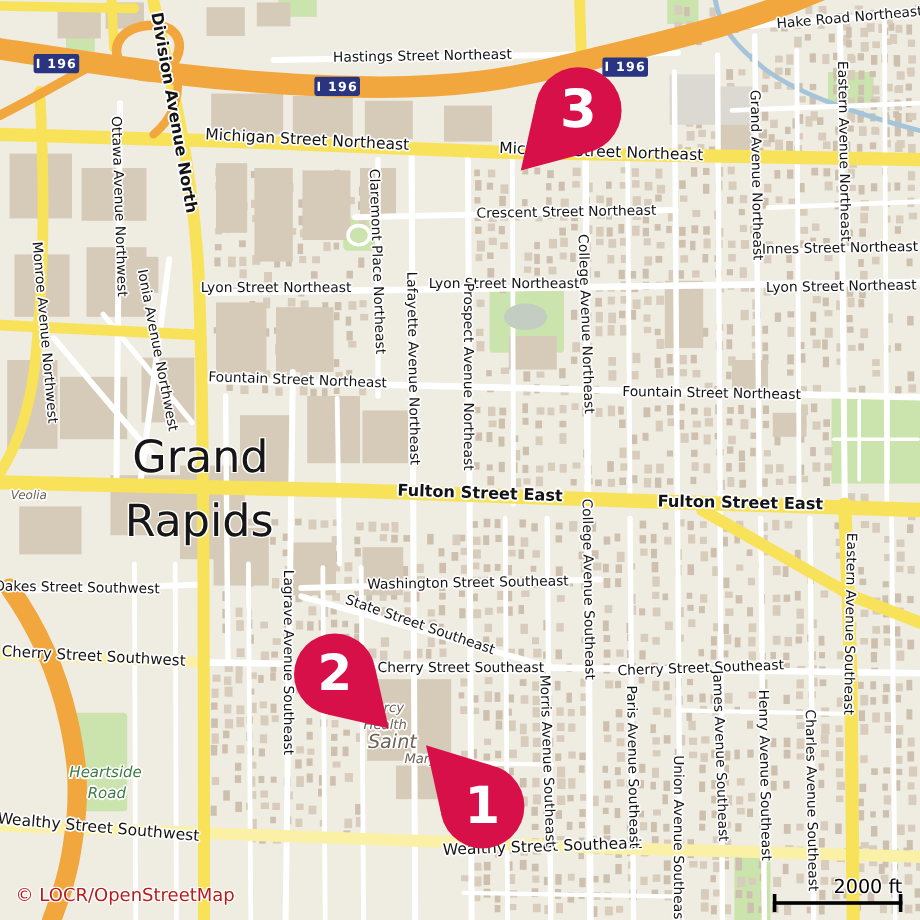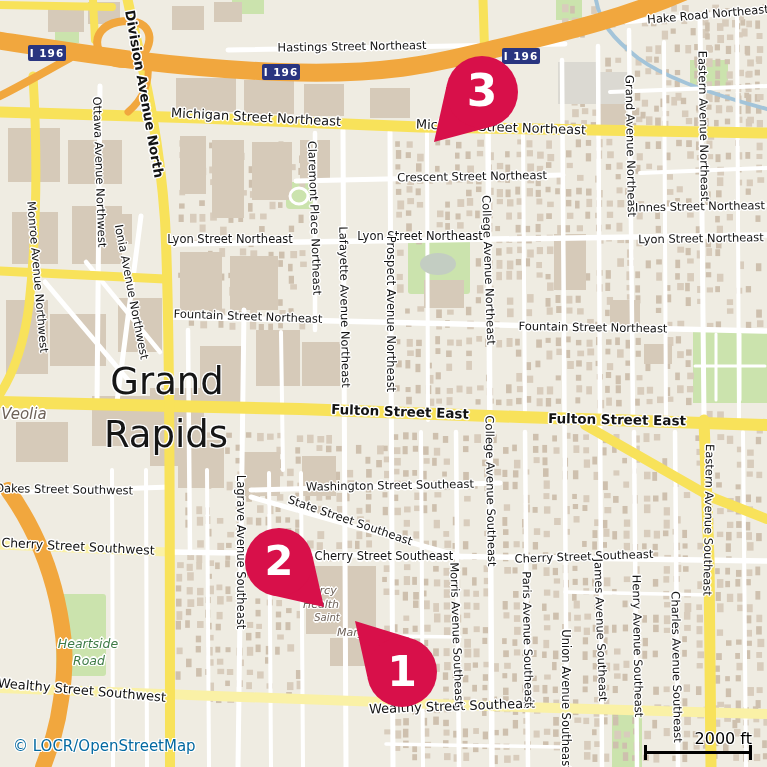--- a/index.html
+++ b/index.html
@@ -12,21 +12,21 @@
   .ml{position:absolute;white-space:nowrap;color:#141414;font-size:11.5px;
      transform:translate(-50%,-50%);line-height:1;
      text-shadow:-1px -1px 0 #fff,1px -1px 0 #fff,-1px 1px 0 #fff,1px 1px 0 #fff,0 -1.5px 0 #fff,0 1.5px 0 #fff,-1.5px 0 0 #fff,1.5px 0 0 #fff;}
   .ml.bold{font-weight:bold;}
   .ml.italic{font-style:italic;}
   .ml.park{color:var(--park-label);margin-top:17px;}
   .ml.poi{color:var(--poi-label);}
   .citylabel{position:absolute;transform:translate(-50%,-50%);white-space:nowrap;
      color:#161616;font-size:37px;z-index:2;letter-spacing:0px;
      text-shadow:-1px -1px 0 #fff,1px -1px 0 #fff,-1px 1px 0 #fff,1px 1px 0 #fff;}
-  #attribution{position:absolute;left:13px;top:737px;font-size:15px;color:#0369a1;z-index:4;
+  #attribution{position:absolute;left:13px;top:737px;font-size:15px;color:#b91c1c;z-index:4;
      text-shadow:-1px -1px 0 #fff,1px -1px 0 #fff,-1px 1px 0 #fff,1px 1px 0 #fff;}
   #scalebar{position:absolute;left:644px;top:729px;width:110px;z-index:4;}
   #scalebar .sb-label{font-size:16px;color:#000;text-align:right;padding-right:2px;
      text-shadow:-1px -1px 0 #fff,1px -1px 0 #fff,-1px 1px 0 #fff,1px 1px 0 #fff;}
   #scalebar .sb-line{position:relative;margin-top:3px;height:3px;background:#000;width:108px;}
   #scalebar .sb-line::before,#scalebar .sb-line::after{content:"";position:absolute;top:-6px;
      width:3px;height:15px;background:#000;}
   #scalebar .sb-line::before{left:0;}
   #scalebar .sb-line::after{right:0;}
   .road{fill:none;stroke-linecap:round;stroke-linejoin:round;}
@@ -1827,24 +1827,24 @@
       <div class="ml" style="left: 703px; top: 126px; transform: translate(-50%, -50%) rotate(89deg);">Eastern Avenue Northeast</div>
       <div class="ml" style="left: 708px; top: 520px; transform: translate(-50%, -50%) rotate(91deg);">Eastern Avenue Southeast</div>
       <div class="ml" style="left: 456px; top: 634px; transform: translate(-50%, -50%) rotate(88deg);">Morris Avenue Southeast</div>
       <div class="ml" style="left: 527px; top: 639px; transform: translate(-50%, -50%) rotate(89deg);">Paris Avenue Southeast</div>
       <div class="ml" style="left: 565px; top: 700px; transform: translate(-50%, -50%) rotate(90deg);">Union Avenue Southeast</div>
       <div class="ml" style="left: 600px; top: 630px; transform: translate(-50%, -50%) rotate(88deg);">James Avenue Southeast</div>
       <div class="ml" style="left: 637px; top: 646px; transform: translate(-50%, -50%) rotate(89deg);">Henry Avenue Southeast</div>
       <div class="ml" style="left: 676px; top: 667px; transform: translate(-50%, -50%) rotate(89deg);">Charles Avenue Southeast</div>
       <div class="ml italic park" style="left: 88px; top: 627px; font-size: 12.5px; transform: translate(-50%, -50%) rotate(0deg);">Heartside</div>
       <div class="ml italic park" style="left: 89px; top: 644px; font-size: 12.5px; transform: translate(-50%, -50%) rotate(0deg);">Road</div>
-      <div class="ml italic poi" style="left: 24px; top: 414px; font-size: 15px; transform: translate(-50%, -50%) rotate(0deg);">Veolia</div>
+      <div class="ml italic poi" style="left: 24px; top: 414px; font-size: 10px; transform: translate(-50%, -50%) rotate(0deg);">Veolia</div>
       <div class="ml italic poi" style="left: 320px; top: 590px; font-size: 11px; transform: translate(-50%, -50%) rotate(0deg);">Mercy</div>
       <div class="ml italic poi" style="left: 321px; top: 604px; font-size: 11px; transform: translate(-50%, -50%) rotate(0deg);">Health</div>
-      <div class="ml italic poi" style="left: 327px; top: 618px; font-size: 10px; transform: translate(-50%, -50%) rotate(0deg);">Saint</div>
+      <div class="ml italic poi" style="left: 327px; top: 618px; font-size: 16px; transform: translate(-50%, -50%) rotate(0deg);">Saint</div>
       <div class="ml italic poi" style="left: 323px; top: 632px; font-size: 11px; transform: translate(-50%, -50%) rotate(0deg); margin-left: 32px;">Mary's</div>
     </div>
 
   <svg id="topsvg" width="767" height="767" viewBox="0 0 767 767">
     <g id="shieldlayer">
         <g>
           <rect x="28" y="45" width="38" height="16" rx="2" fill="#293580"></rect>
           <text x="47" y="56.5" text-anchor="middle" fill="#ffffff" font-size="10.5" font-weight="bold" letter-spacing="1" font-family="&quot;DejaVu Sans&quot;,sans-serif">I 196</text>
         </g>
         <g>

